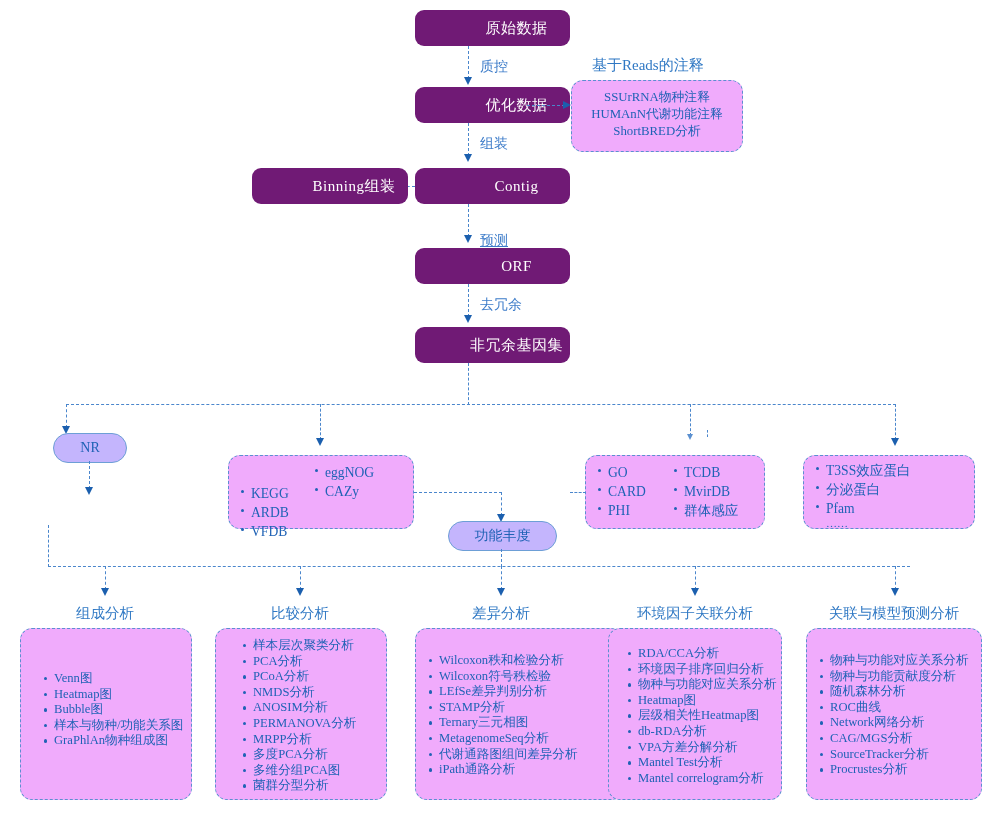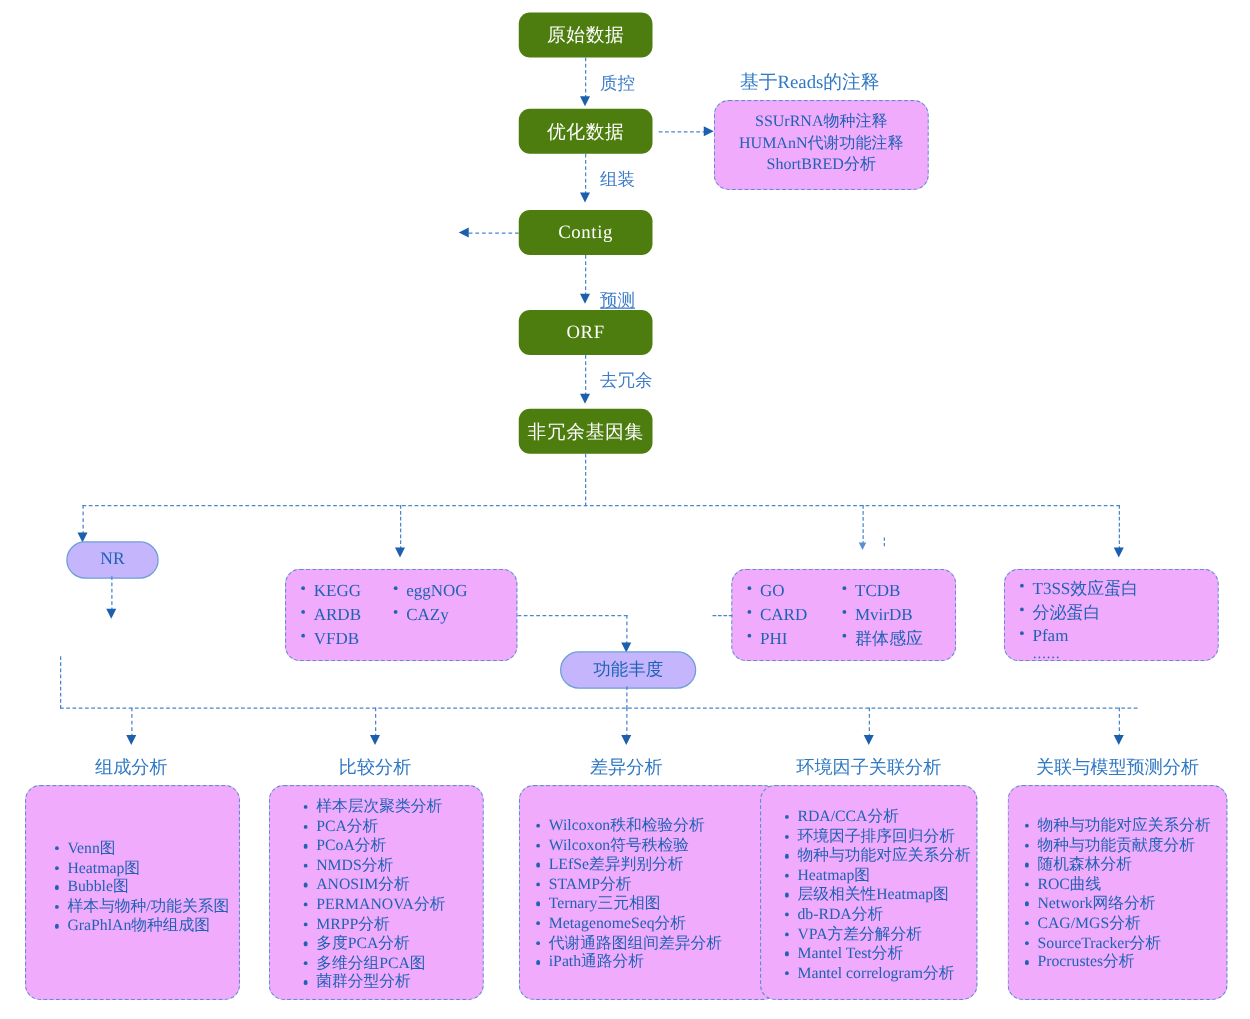--- a/index.html
+++ b/index.html
@@ -7,27 +7,28 @@
     width:1000px;height:815px;
     background:#ffffff;
     font-family:"Liberation Serif","DejaVu Serif",serif;
     overflow:hidden;
   }
   #stage{position:relative;width:1000px;height:815px;}
 
   
   .pbox{
     position:absolute;
-    background:#4d7c0f;
+    background:#701a75;
     color:#ffffff;
     border-radius:9px;
     display:flex;align-items:center;justify-content:center;
     font-size:15px;
     letter-spacing:.5px;
     height:36px;
+    padding-left:48px;
   }
 
   
   .pill{
     position:absolute;
     background:#c4b5fd;
     border:1.3px solid #6d9fd6;
     border-radius:20px;
     display:flex;align-items:center;justify-content:center;
     color:#1f62b5;
@@ -139,20 +140,23 @@
   <div class="vline" style="left:468px;top:123px;height:33px;"></div>
   <div class="arw arw-d" style="left:464px;top:154px;"></div>
   <div class="elabel" style="left:480px;top:135px;">组装</div>
 
   <div class="pbox" style="left:415px;top:168px;width:107px;">
     <span>Contig</span>
   </div>
 
   <div class="hline" style="left:375px;top:186px;width:40px;"></div>
   <div class="arw arw-l" style="left:367px;top:181.5px;"></div>
+  <div class="pbox" style="left:252px;top:168px;width:108px;">
+    <span>Binning组装</span>
+  </div>
 
   <div class="vline" style="left:468px;top:204px;height:33px;"></div>
   <div class="arw arw-d" style="left:464px;top:235px;"></div>
   <div class="elabel" style="left:480px;top:232px;text-decoration:underline;">预测</div>
 
   <div class="pbox" style="left:415px;top:248px;width:107px;">
     <span>ORF</span>
   </div>
 
   <div class="vline" style="left:468px;top:284px;height:33px;"></div>
@@ -181,21 +185,21 @@
   <div class="arw arw-d" style="left:891px;top:438px;"></div>
 
   <div class="pill" style="left:53px;top:433px;width:72px;">
     <span>NR</span>
   </div>
   <div class="vline" style="left:89px;top:461px;height:28px;"></div>
   <div class="arw arw-d" style="left:85px;top:487px;"></div>
 
   <div class="dbox" style="left:228px;top:455px;width:186px;height:74px;"></div>
   <div class="dbcols" style="left:240px;top:463px;">
-    <ul class="blist" style="width:74px;">
+    <ul class="blist" style="width:74px;margin-top:21px;">
       <li>KEGG</li>
       <li>ARDB</li>
       <li>VFDB</li>
     </ul>
     <ul class="blist" style="width:86px;">
       <li>eggNOG</li>
       <li>CAZy</li>
     </ul>
   </div>
 

